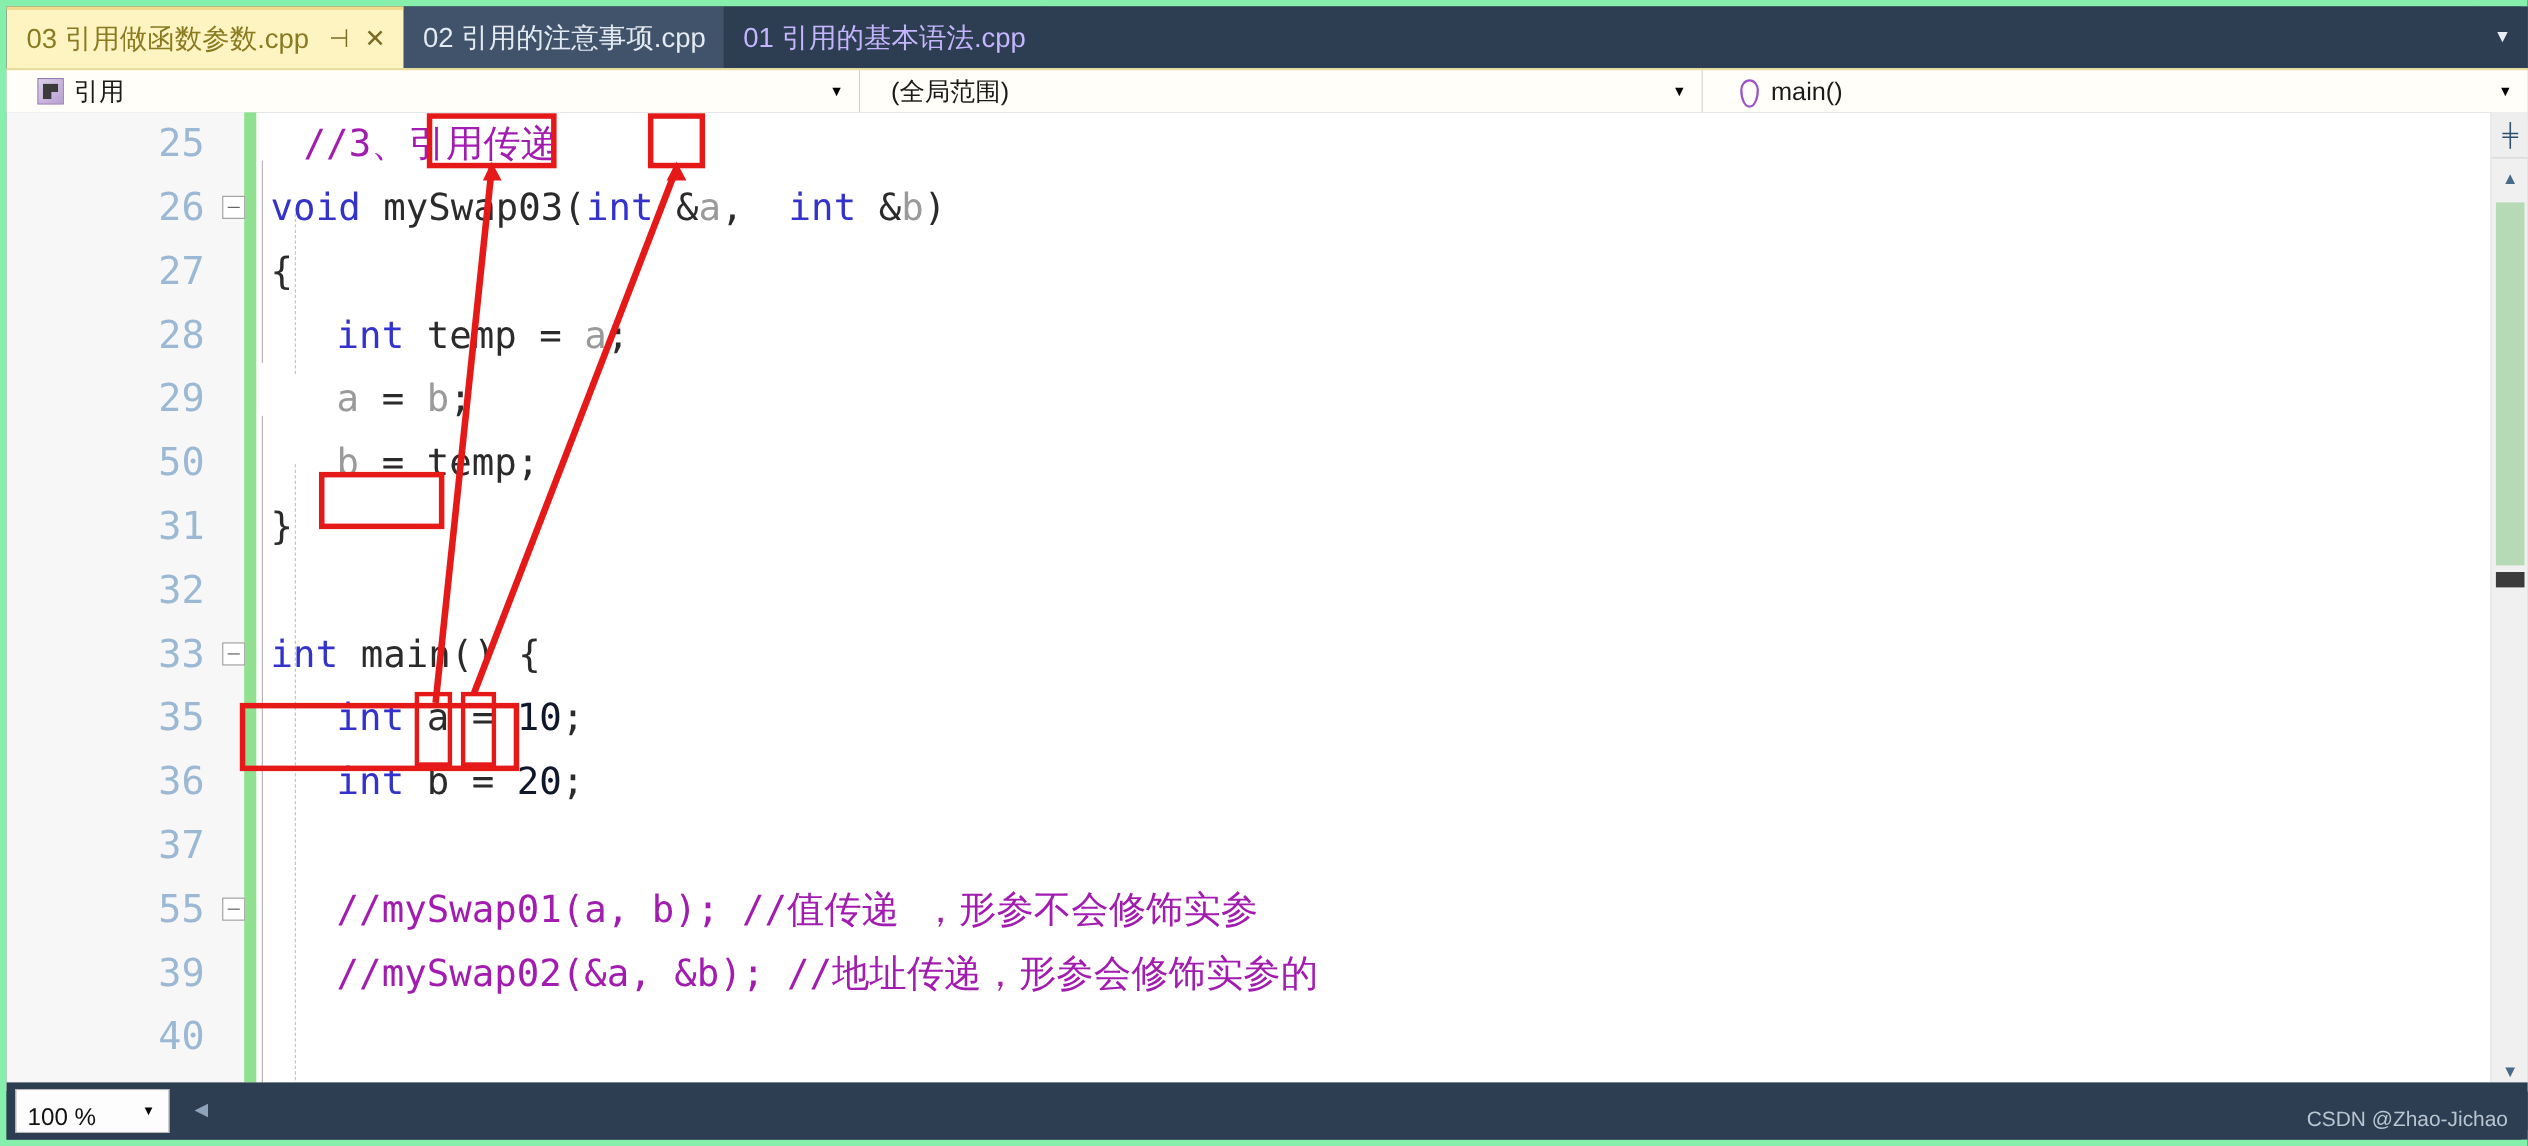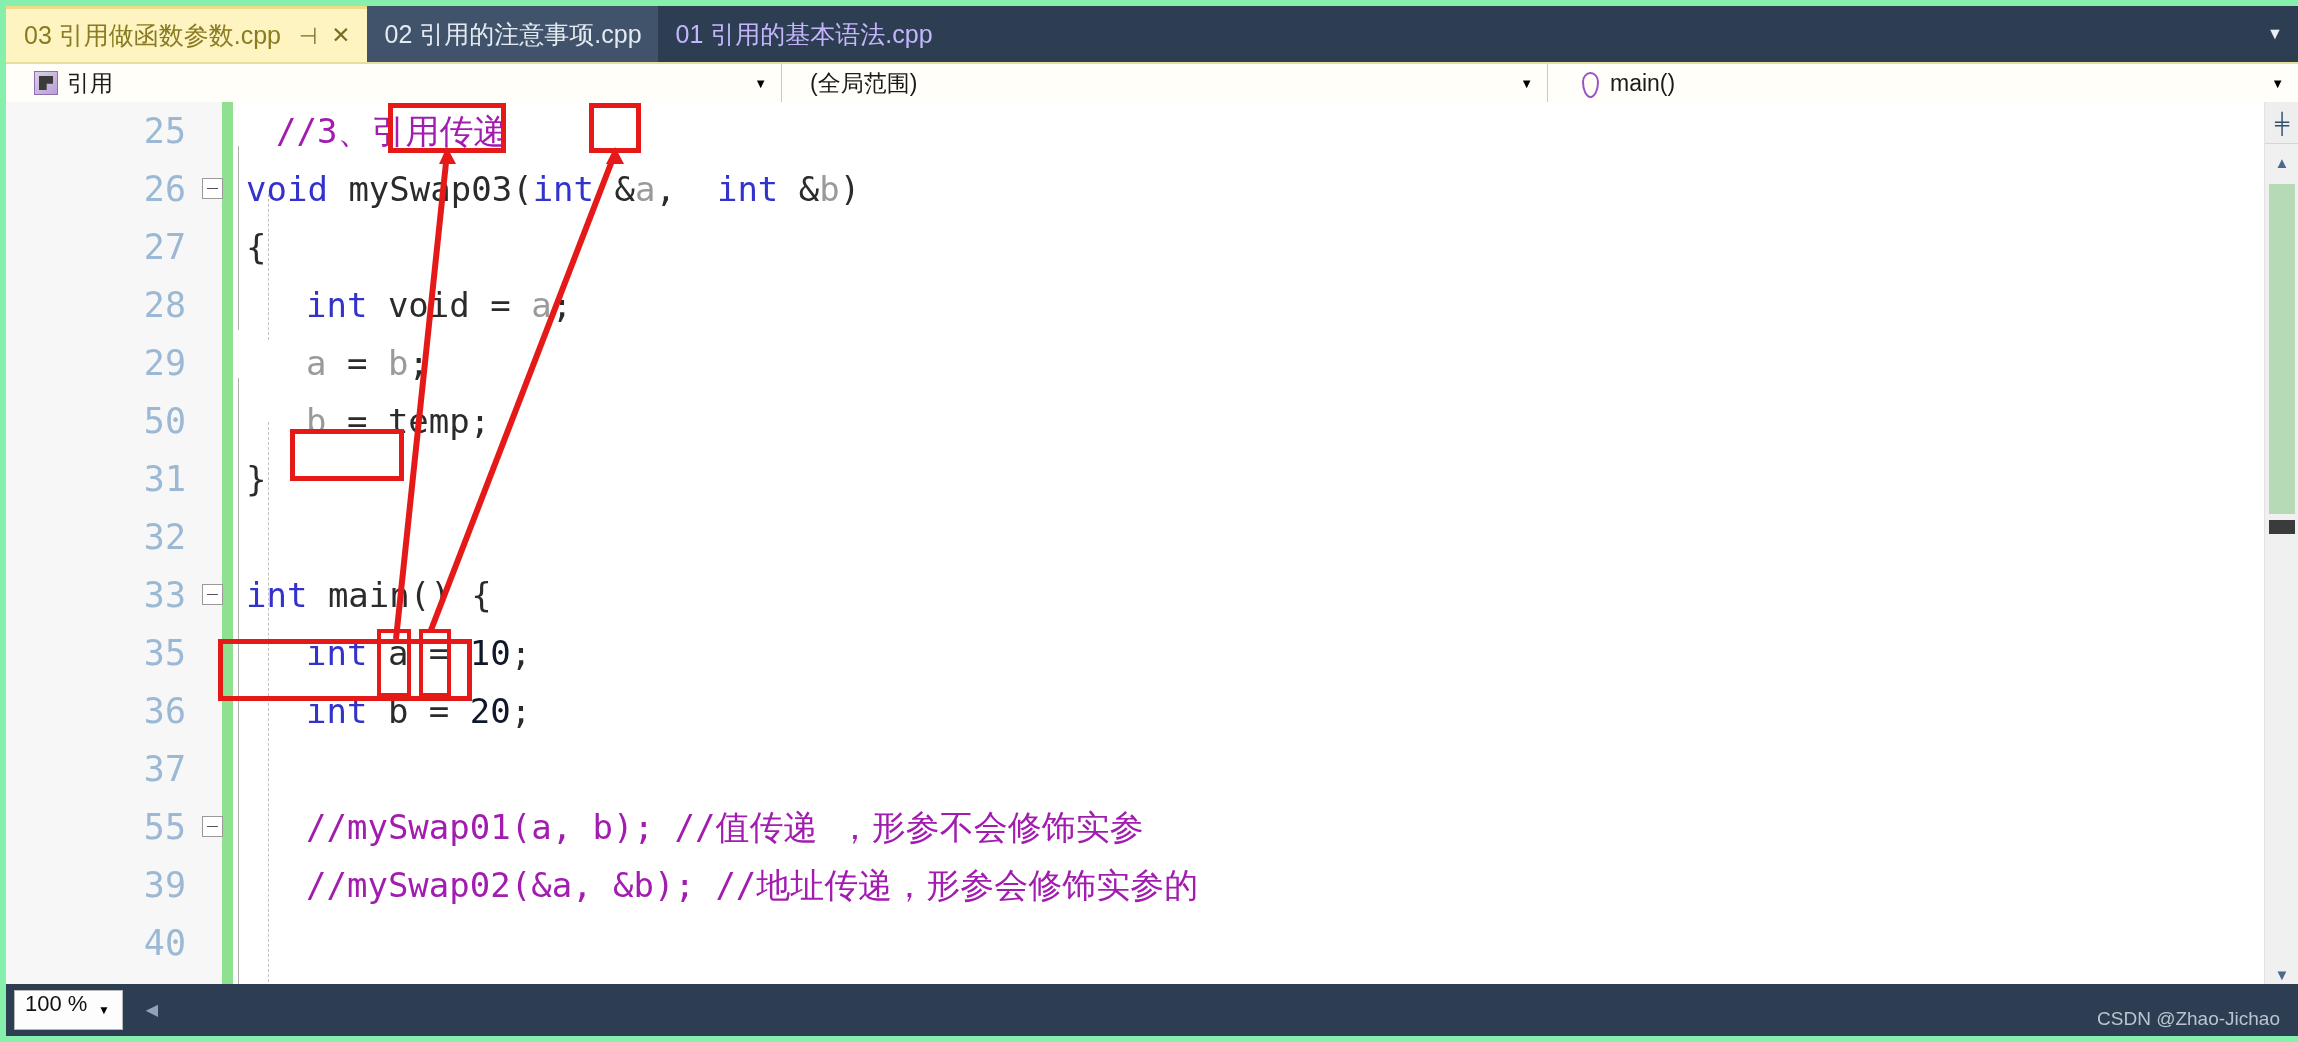--- a/index.html
+++ b/index.html
@@ -192,23 +192,23 @@
   }
 
   
   .statusbar {
     position: absolute; left: 0; bottom: 0;
     width: 2292px; height: 52px;
     background: #2d3e52;
     display: flex; align-items: center;
   }
   .zoom-combo {
-    margin-left: 8px; width: 109px; height: 40px;
+    margin-left: 8px; width: 140px; height: 40px;
     background: #fdfdfd; border: 1px solid #b8b8b8;
-    display: flex; align-items: flex-start; position: relative;
+    display: flex; align-items: flex-end; position: relative;
     font-size: 22px; color: #111; padding-left: 10px;
   }
   .zoom-combo .arrow {
     position: absolute; right: 12px; top: 50%; transform: translateY(-50%);
     font-size: 12px; color: #000;
   }
   .hscroll-left {
     margin-left: 12px; width: 34px; height: 34px;
     color: #8fa3ba; font-size: 16px; text-align: center; line-height: 34px;
   }
@@ -271,21 +271,21 @@
 
     <div class="guide" style="left:232px; top:44px; height:184px;"></div>
     <div class="guide dashed" style="left:262px; top:92px; height:146px;"></div>
     <div class="guide" style="left:232px; top:276px; height:614px;"></div>
     <div class="guide dashed" style="left:262px; top:320px; height:570px;"></div>
 
     <div class="codearea" id="codearea">
         <div class="line"><span class="lnum">25</span><span class="ltext" style="left: 270px;"><span class="cmt">//3、引用传递</span></span></div>
         <div class="line"><span class="lnum">26</span><span class="collapse"></span><span class="ltext" style="left: 240px;"><span class="kw">void</span><span class="punct"> </span><span class="fn">mySwap03</span><span class="punct">(</span><span class="kw">int</span><span class="punct"> &amp;</span><span class="var">a</span><span class="punct">,  </span><span class="kw">int</span><span class="punct"> &amp;</span><span class="var">b</span><span class="punct">)</span></span></div>
         <div class="line"><span class="lnum">27</span><span class="ltext" style="left: 240px;"><span class="punct">{</span></span></div>
-        <div class="line"><span class="lnum">28</span><span class="ltext" style="left: 300px;"><span class="kw">int</span><span class="punct"> void = </span><span class="var">a</span><span class="punct">;</span></span></div>
+        <div class="line"><span class="lnum">28</span><span class="ltext" style="left: 300px;"><span class="kw">int</span><span class="punct"> temp = </span><span class="var">a</span><span class="punct">;</span></span></div>
         <div class="line"><span class="lnum">29</span><span class="ltext" style="left: 300px;"><span class="var">a</span><span class="punct"> = </span><span class="var">b</span><span class="punct">;</span></span></div>
         <div class="line"><span class="lnum">50</span><span class="ltext" style="left: 300px;"><span class="var">b</span><span class="punct"> = temp;</span></span></div>
         <div class="line"><span class="lnum">31</span><span class="ltext" style="left: 240px;"><span class="punct">}</span></span></div>
         <div class="line"><span class="lnum">32</span><span class="ltext" style="left: 240px;"></span></div>
         <div class="line"><span class="lnum">33</span><span class="collapse"></span><span class="ltext" style="left: 240px;"><span class="kw">int</span><span class="punct"> main() {</span></span></div>
         <div class="line"><span class="lnum">35</span><span class="ltext" style="left: 300px;"><span class="kw">int</span><span class="punct"> a = </span><span class="num">10</span><span class="punct">;</span></span></div>
         <div class="line"><span class="lnum">36</span><span class="ltext" style="left: 300px;"><span class="kw">int</span><span class="punct"> b = </span><span class="num">20</span><span class="punct">;</span></span></div>
         <div class="line"><span class="lnum">37</span><span class="ltext" style="left: 240px;"></span></div>
         <div class="line"><span class="lnum">55</span><span class="collapse"></span><span class="ltext" style="left: 300px;"><span class="cmt">//mySwap01(a, b); //值传递 ，形参不会修饰实参</span></span></div>
         <div class="line"><span class="lnum">39</span><span class="ltext" style="left: 300px;"><span class="cmt">//mySwap02(&amp;a, &amp;b); //地址传递，形参会修饰实参的</span></span></div>

